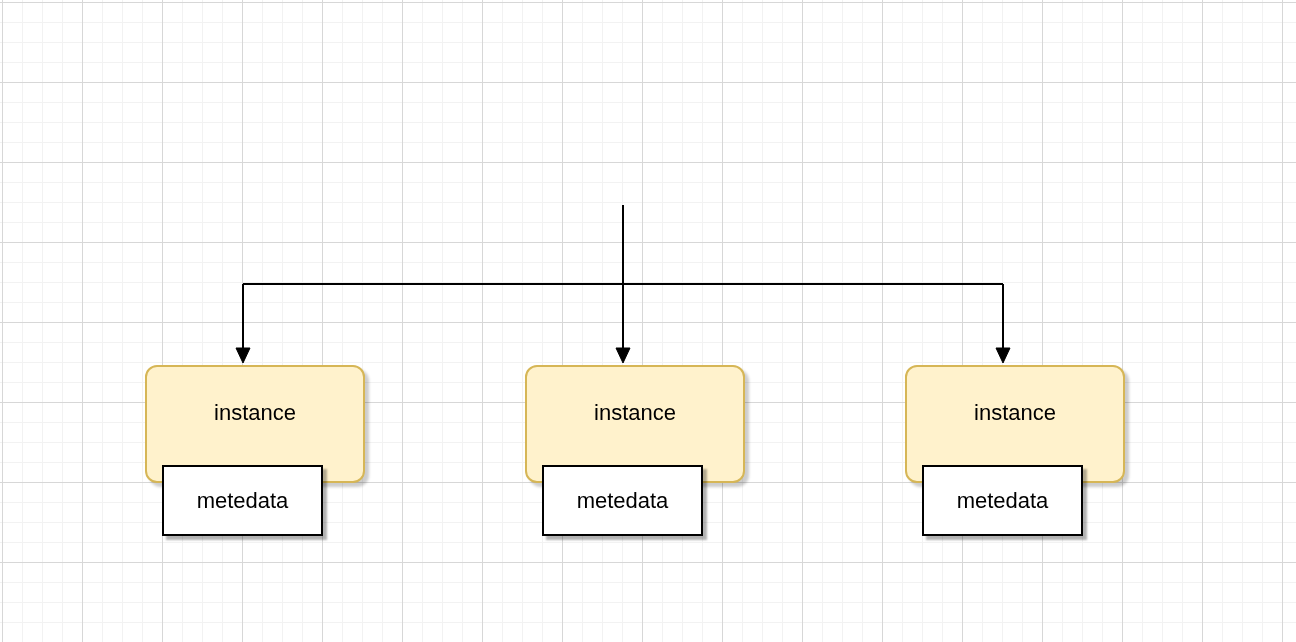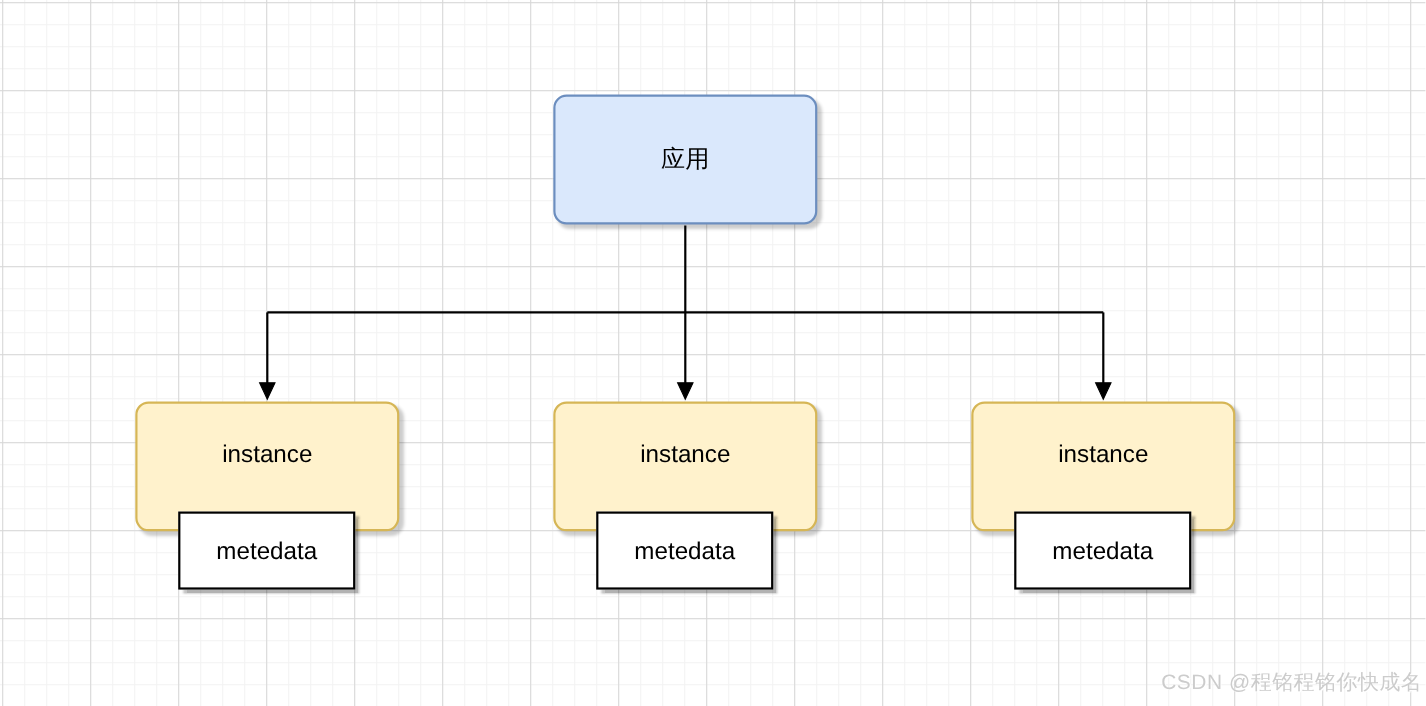--- a/index.html
+++ b/index.html
@@ -34,24 +34,25 @@
     display:flex;align-items:center;justify-content:center;
     font-size:22px;color:#000;text-align:center;
   }
   .node-app{
     left:503px;top:86px;width:240px;height:118px;
     background:var(--app-fill);border:2px solid var(--app-border);
     border-radius:12px;
     box-shadow:4px 4px 3px rgba(0,0,0,0.20);
   }
   .node-instance{
-    top:365px;width:240px;height:118px;
+    top:365px;width:220px;height:118px;
     background:var(--instance-fill);border:2px solid var(--instance-border);
     border-radius:12px;
     box-shadow:4px 4px 3px rgba(0,0,0,0.20);
+    margin-left:22px;
   }
   .node-instance .inst-label{margin-bottom:22px;}
   .inst-1{left:123px;} .inst-2{left:503px;} .inst-3{left:883px;}
   .node-badge{
     top:465px;width:161px;height:71px;
     background:var(--badge-fill);border:2px solid var(--badge-border);
     box-shadow:4px 4px 2px rgba(0,0,0,0.30);
     z-index:3;
   }
   .badge-1{left:162px;} .badge-2{left:542px;} .badge-3{left:922px;}
@@ -69,23 +70,20 @@
   <svg class="edges" viewBox="0 0 1296 642" aria-hidden="true">
     <line x1="623" y1="205" x2="623" y2="352"></line>
     <line x1="243" y1="284" x2="1003" y2="284"></line>
     <line x1="243" y1="284" x2="243" y2="352"></line>
     <line x1="1003" y1="284" x2="1003" y2="352"></line>
     <polygon points="243,363 236,348 250,348"></polygon>
     <polygon points="623,363 616,348 630,348"></polygon>
     <polygon points="1003,363 996,348 1010,348"></polygon>
   </svg>
 
-  <div class="node node-app">
-    <span>应用</span>
-  </div>
 
   <div class="node node-instance inst-1">
     <span class="inst-label">instance</span>
   </div>
   <div class="node node-instance inst-2">
     <span class="inst-label">instance</span>
   </div>
   <div class="node node-instance inst-3">
     <span class="inst-label">instance</span>
   </div>
@@ -93,15 +91,14 @@
   <div class="node node-badge badge-1">
     <span>metedata</span>
   </div>
   <div class="node node-badge badge-2">
     <span>metedata</span>
   </div>
   <div class="node node-badge badge-3">
     <span>metedata</span>
   </div>
 
-  <div class="watermark">CSDN @程铭程铭你快成名</div>
 
 </div>
 
 </body></html>

